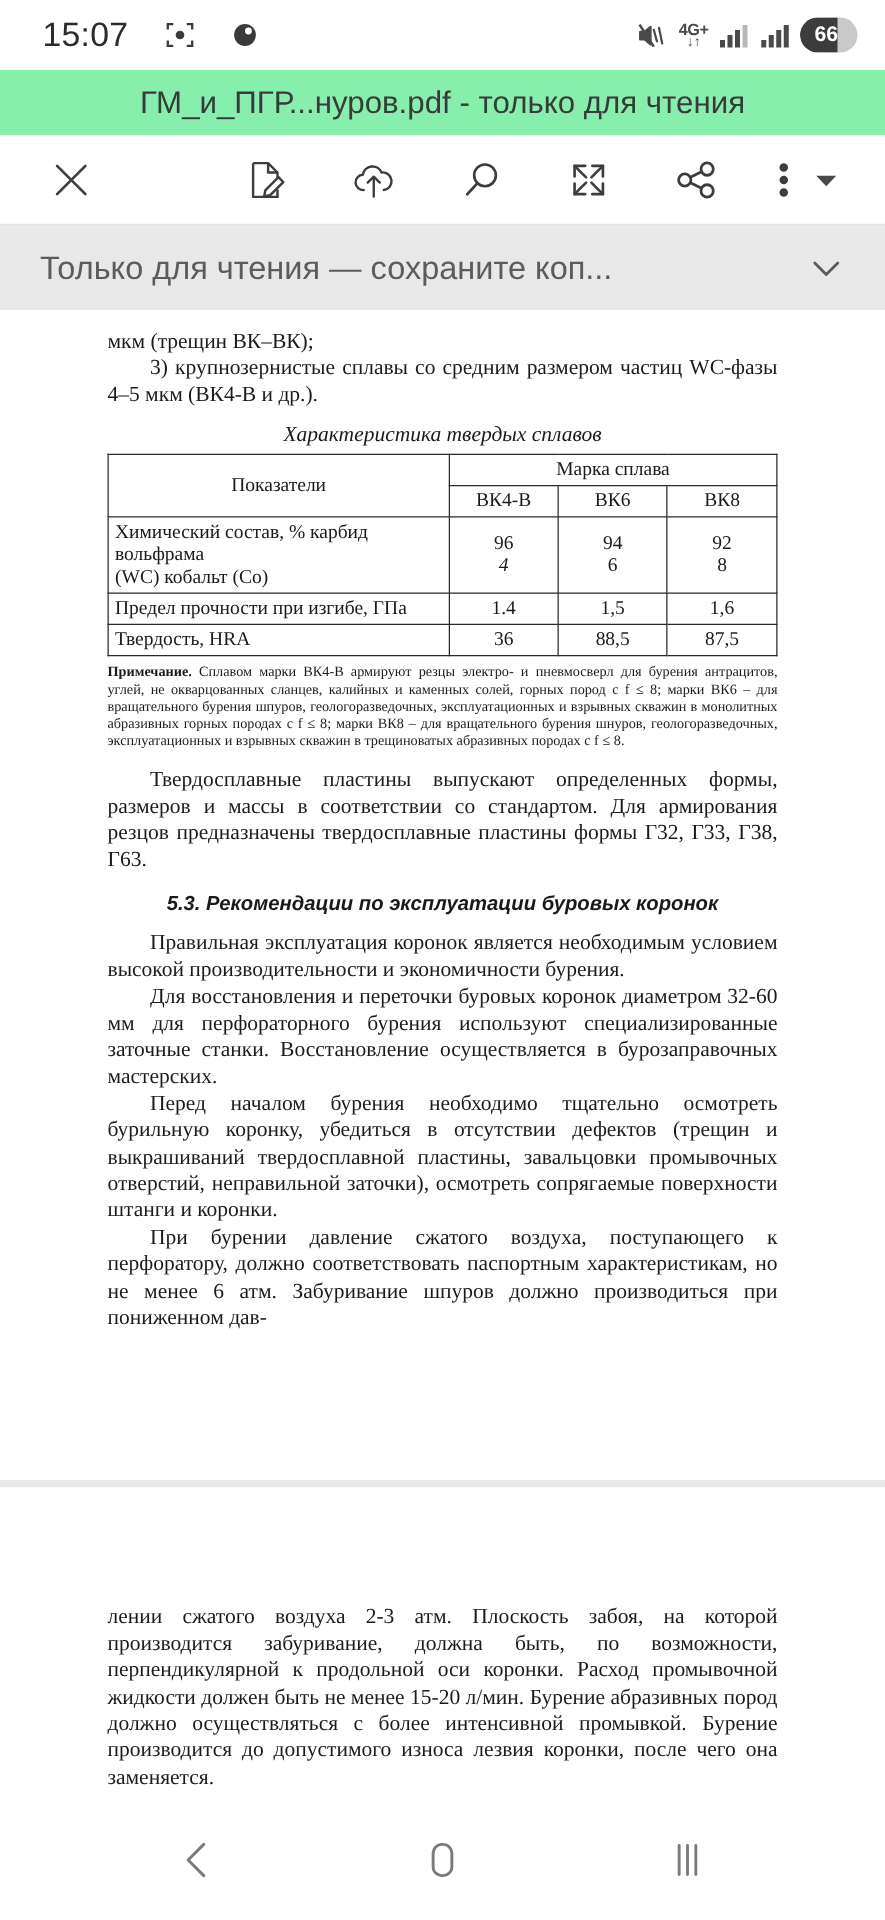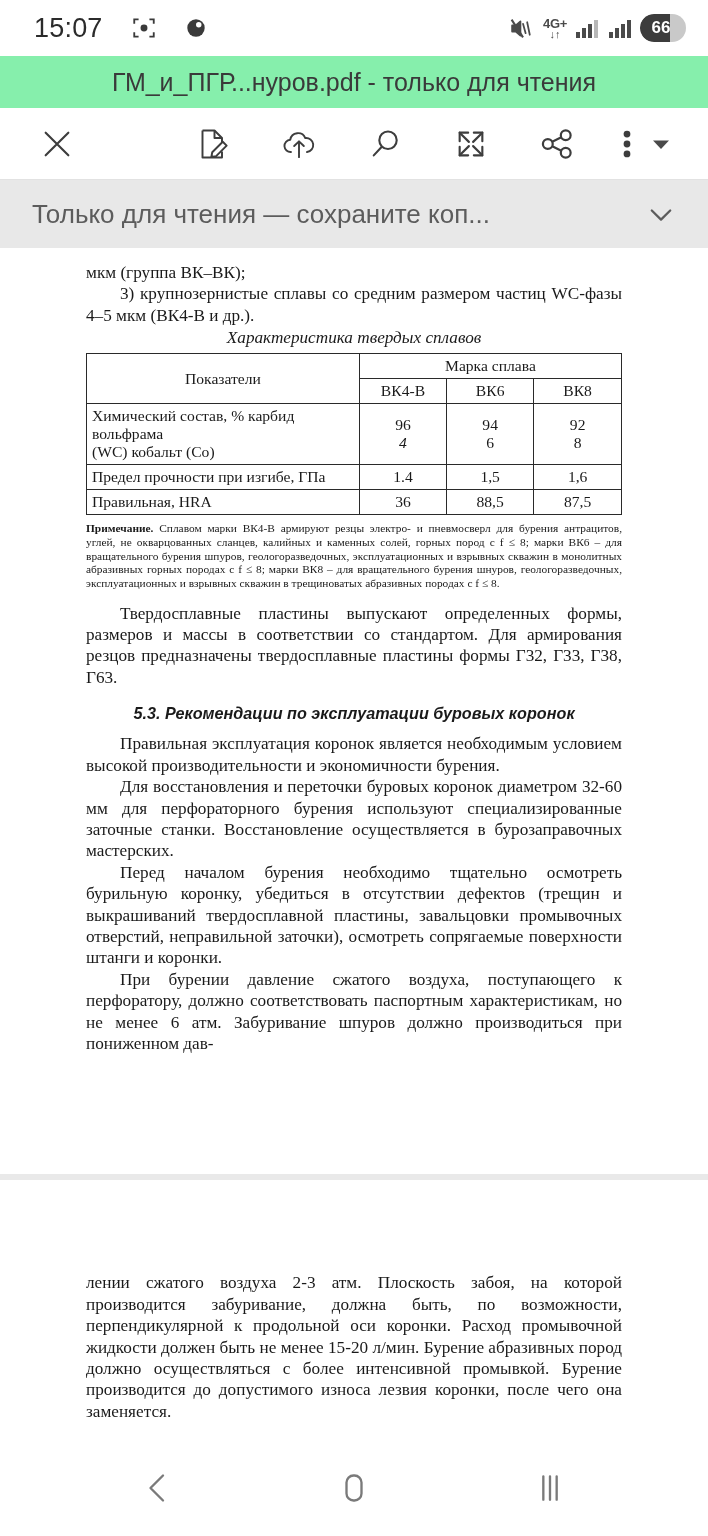--- a/index.html
+++ b/index.html
@@ -116,21 +116,21 @@
     hyphens: none;
   }
   p.noindent { text-indent: 0; }
   p.tight { margin: 0; }
 
   .tbl-caption-num {
     text-align: right; font-size: 17.2px; margin-top: 12px;
   }
   .tbl-caption-title {
     text-align: center; font-style: italic; font-size: 17.2px;
-    margin-top: 2px; margin-bottom: 5px;
+    margin-top: 12px; margin-bottom: 5px;
   }
 
   table.data {
     width: 100%; border-collapse: collapse;
     font-size: 15.6px; font-family: "Liberation Serif", serif;
   }
   table.data td, table.data th {
     border: 1px solid #2a2a2a;
     padding: 3px 5px; vertical-align: middle; font-weight: normal;
   }
@@ -311,21 +311,21 @@
         <svg width="34" height="34" viewBox="0 0 24 24" fill="none" stroke="#5c5c5c" stroke-width="1.6" stroke-linecap="round" stroke-linejoin="round">
           <path d="M5.5 9.5L12 16l6.5-6.5"></path>
         </svg>
       </span>
     </div>
   </div>
 
   <div class="doc-area">
 
     <div class="page page-1">
-      <p class="body noindent tight">мкм (группа ВК–ВК);</p>
+      <p class="body noindent tight">мкм (трещин ВК–ВК);</p>
       <p class="body tight">3) крупнозернистые сплавы со средним размером частиц WC-фазы 4–5 мкм (ВК4-В и др.).</p>
 
       <div class="tbl-caption-title">Характеристика твердых сплавов</div>
 
       <table class="data">
         <tbody>
             <tr>
           <td rowspan="2" class="th-center" style="width:51%;">Показатели</td>
           <td colspan="3" class="th-center">Марка сплава</td>
         </tr>
@@ -352,21 +352,21 @@
             <div>8</div>
           </td>
         </tr>
         <tr>
           <td class="td-left">Предел прочности при изгибе, ГПа</td>
           <td class="td-num">1.4</td>
           <td class="td-num">1,5</td>
           <td class="td-num">1,6</td>
         </tr>
         <tr>
-          <td class="td-left">Правильная, HRA</td>
+          <td class="td-left">Твердость, HRA</td>
           <td class="td-num">36</td>
           <td class="td-num">88,5</td>
           <td class="td-num">87,5</td>
         </tr>
       </tbody>
         </table>
 
       <p class="note"><b>Примечание.</b><span> Сплавом марки ВК4-В армируют резцы электро- и пневмосверл для бурения антрацитов, углей, не окварцованных сланцев, калийных и каменных солей, горных пород с f ≤ 8; марки ВК6 – для вращательного бурения шпуров, геологоразведочных, эксплуатационных и взрывных скважин в монолитных абразивных горных породах с f ≤ 8; марки ВК8 – для вращательного бурения шнуров, геологоразведочных, эксплуатационных и взрывных скважин в трещиноватых абразивных породах с f ≤ 8.</span></p>
 
       <p class="body" style="margin-top:12px;">Твердосплавные пластины выпускают определенных формы, размеров и массы в соответствии со стандартом. Для армирования резцов предназначены твердосплавные пластины формы Г32, Г33, Г38, Г63.</p>

